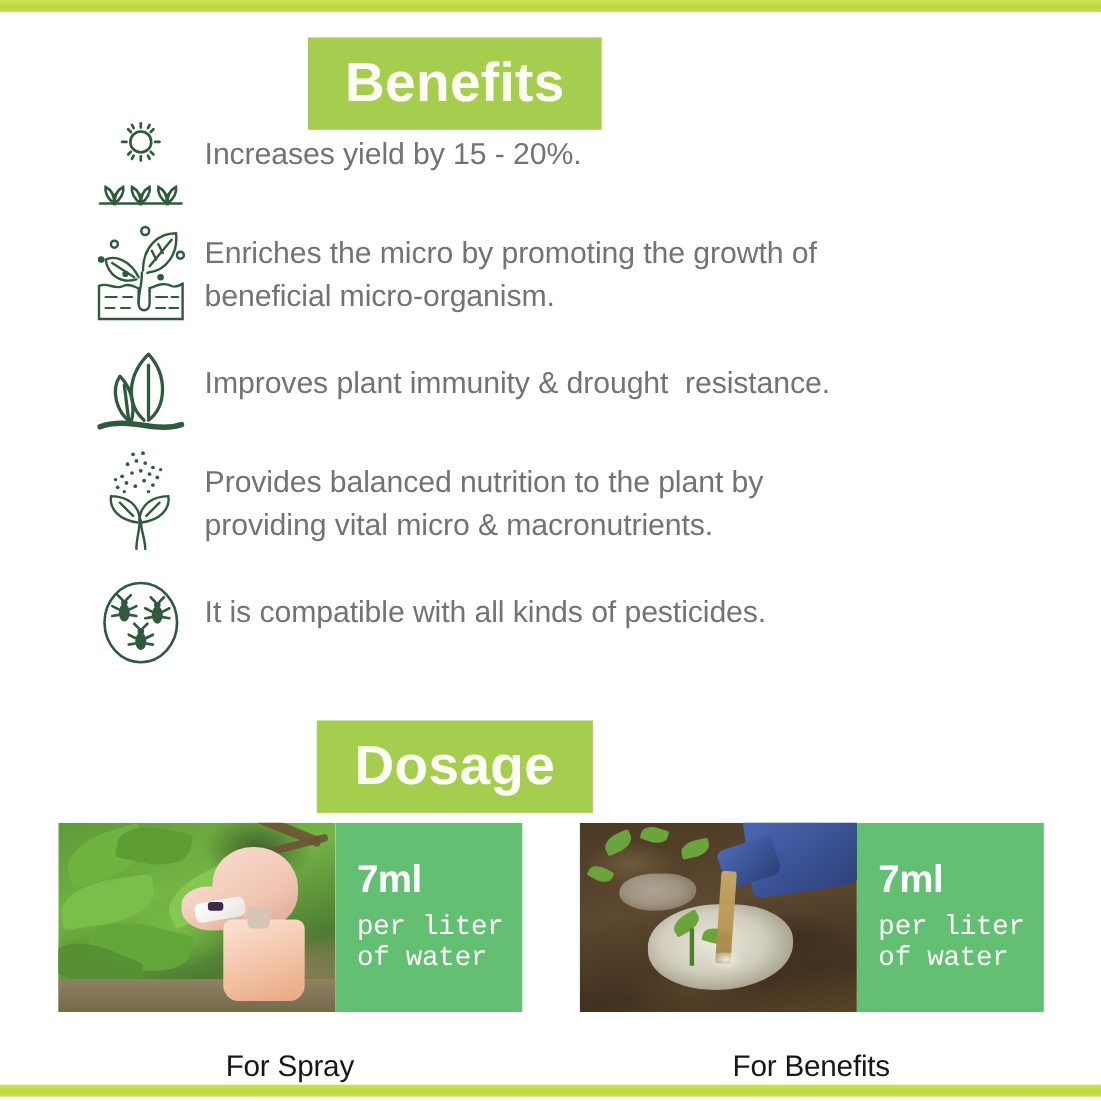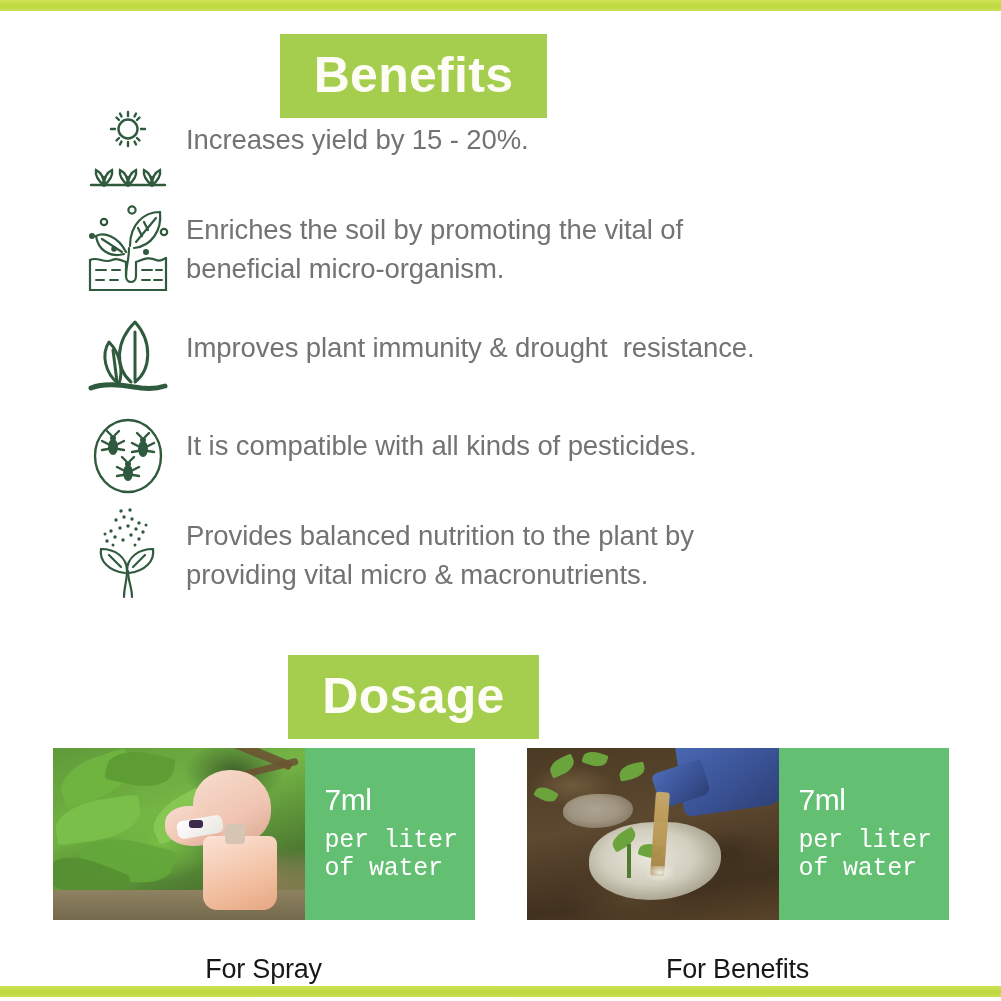--- a/index.html
+++ b/index.html
@@ -114,22 +114,22 @@
   .card-panel {
     flex: 1 1 auto;
     background: #63bf72;
     color: #ffffff;
     display: flex;
     flex-direction: column;
     justify-content: center;
     padding-left: 20px;
   }
   .panel-amount {
-    font-size: 30px;
-    font-weight: 400;
+    font-size: 35px;
+    font-weight: 700;
     line-height: 0.98;
     letter-spacing: -0.5px;
     margin-bottom: 12px;
   }
   .panel-line {
     font-size: 25px;
     line-height: 1.12;
     font-weight: 400;
     letter-spacing: -0.2px;
     font-family: Liberation Mono, monospace;
@@ -281,80 +281,38 @@
           </g>
 
           <circle cx="48" cy="8" r="3.6"></circle>
           <circle cx="20" cy="20" r="3.2"></circle>
           <circle cx="80" cy="30" r="3.2"></circle>
           <circle cx="8" cy="34" r="1.9" fill="#2f5a3d"></circle>
           <circle cx="62" cy="50" r="1.9" fill="#2f5a3d"></circle>
           <circle cx="30" cy="47" r="1.7" fill="#2f5a3d"></circle>
         </svg>
       </div>
-      <div class="benefit-text">Enriches the soil by promoting the vital of
+      <div class="benefit-text">Enriches the micro by promoting the growth of
 beneficial micro-organism.</div>
     </div>
 
     <div class="benefit-row">
       <div class="benefit-icon">
         <svg width="86" height="84" viewBox="0 0 86 84" fill="none" stroke="#2f5a3d" stroke-width="3" stroke-linecap="round" stroke-linejoin="round">
 
           <path d="M46 66 C30 52 30 26 50 6 C68 26 66 54 50 66"></path>
           <path d="M50 64 L50 16"></path>
 
           <path d="M34 68 C20 58 16 38 24 26 C36 38 38 56 34 68"></path>
           <path d="M32 66 L28 34"></path>
 
           <path d="M6 72 C22 66 40 70 56 72 C66 73 74 72 80 70" stroke-width="5"></path>
         </svg>
       </div>
       <div class="benefit-text">Improves plant immunity &amp; drought  resistance.</div>
-    </div>
-
-    <div class="benefit-row">
-      <div class="benefit-icon">
-        <svg width="84" height="84" viewBox="0 0 84 84" fill="none" stroke="#2f5a3d" stroke-width="2.4" stroke-linecap="round">
-          <ellipse cx="42" cy="42" rx="33" ry="36"></ellipse>
-
-          <g transform="translate(27,30)">
-            <ellipse cx="0" cy="3" rx="5" ry="8" fill="#2f5a3d" stroke="none"></ellipse>
-            <circle cx="0" cy="-6" r="3" fill="#2f5a3d" stroke="none"></circle>
-            <line x1="-2" y1="-9" x2="-6" y2="-13"></line>
-              <line x1="2" y1="-9" x2="6" y2="-13"></line>
-            <line x1="-5" y1="0" x2="-11" y2="-3"></line>
-              <line x1="5" y1="0" x2="11" y2="-3"></line>
-            <line x1="-5" y1="5" x2="-11" y2="6"></line>
-              <line x1="5" y1="5" x2="11" y2="6"></line>
-          </g>
-
-          <g transform="translate(57,32)">
-            <ellipse cx="0" cy="3" rx="5" ry="8" fill="#2f5a3d" stroke="none"></ellipse>
-            <circle cx="0" cy="-6" r="3" fill="#2f5a3d" stroke="none"></circle>
-            <line x1="-2" y1="-9" x2="-6" y2="-13"></line>
-              <line x1="2" y1="-9" x2="6" y2="-13"></line>
-            <line x1="-5" y1="0" x2="-11" y2="-3"></line>
-              <line x1="5" y1="0" x2="11" y2="-3"></line>
-            <line x1="-5" y1="5" x2="-11" y2="6"></line>
-              <line x1="5" y1="5" x2="11" y2="6"></line>
-          </g>
-
-          <g transform="translate(42,56)">
-            <ellipse cx="0" cy="3" rx="5" ry="8" fill="#2f5a3d" stroke="none"></ellipse>
-            <circle cx="0" cy="-6" r="3" fill="#2f5a3d" stroke="none"></circle>
-            <line x1="-2" y1="-9" x2="-6" y2="-13"></line>
-              <line x1="2" y1="-9" x2="6" y2="-13"></line>
-            <line x1="-5" y1="0" x2="-11" y2="-3"></line>
-              <line x1="5" y1="0" x2="11" y2="-3"></line>
-            <line x1="-5" y1="5" x2="-11" y2="6"></line>
-              <line x1="5" y1="5" x2="11" y2="6"></line>
-          </g>
-        </svg>
-      </div>
-      <div class="benefit-text">It is compatible with all kinds of pesticides.</div>
     </div>
 
     <div class="benefit-row tall">
       <div class="benefit-icon">
         <svg width="82" height="94" viewBox="0 0 82 94" fill="none" stroke="#2f5a3d" stroke-width="2.2" stroke-linecap="round">
 
           <path d="M40 64 C40 50 28 42 14 42 C12 54 22 64 38 66"></path>
           <path d="M40 64 C40 50 52 42 66 42 C68 54 58 64 42 66"></path>
           <path d="M22 48 L34 60"></path>
             <path d="M58 48 L46 60"></path>
@@ -381,20 +339,62 @@
               <circle cx="43" cy="3" r="1.7"></circle>
             <circle cx="18" cy="27" r="1.5"></circle>
               <circle cx="59" cy="18" r="1.5"></circle>
             <circle cx="26" cy="38" r="1.5"></circle>
               <circle cx="48" cy="38" r="1.5"></circle>
           </g>
         </svg>
       </div>
       <div class="benefit-text">Provides balanced nutrition to the plant by
 providing vital micro &amp; macronutrients.</div>
+    </div>
+
+    <div class="benefit-row">
+      <div class="benefit-icon">
+        <svg width="84" height="84" viewBox="0 0 84 84" fill="none" stroke="#2f5a3d" stroke-width="2.4" stroke-linecap="round">
+          <ellipse cx="42" cy="42" rx="33" ry="36"></ellipse>
+
+          <g transform="translate(27,30)">
+            <ellipse cx="0" cy="3" rx="5" ry="8" fill="#2f5a3d" stroke="none"></ellipse>
+            <circle cx="0" cy="-6" r="3" fill="#2f5a3d" stroke="none"></circle>
+            <line x1="-2" y1="-9" x2="-6" y2="-13"></line>
+              <line x1="2" y1="-9" x2="6" y2="-13"></line>
+            <line x1="-5" y1="0" x2="-11" y2="-3"></line>
+              <line x1="5" y1="0" x2="11" y2="-3"></line>
+            <line x1="-5" y1="5" x2="-11" y2="6"></line>
+              <line x1="5" y1="5" x2="11" y2="6"></line>
+          </g>
+
+          <g transform="translate(57,32)">
+            <ellipse cx="0" cy="3" rx="5" ry="8" fill="#2f5a3d" stroke="none"></ellipse>
+            <circle cx="0" cy="-6" r="3" fill="#2f5a3d" stroke="none"></circle>
+            <line x1="-2" y1="-9" x2="-6" y2="-13"></line>
+              <line x1="2" y1="-9" x2="6" y2="-13"></line>
+            <line x1="-5" y1="0" x2="-11" y2="-3"></line>
+              <line x1="5" y1="0" x2="11" y2="-3"></line>
+            <line x1="-5" y1="5" x2="-11" y2="6"></line>
+              <line x1="5" y1="5" x2="11" y2="6"></line>
+          </g>
+
+          <g transform="translate(42,56)">
+            <ellipse cx="0" cy="3" rx="5" ry="8" fill="#2f5a3d" stroke="none"></ellipse>
+            <circle cx="0" cy="-6" r="3" fill="#2f5a3d" stroke="none"></circle>
+            <line x1="-2" y1="-9" x2="-6" y2="-13"></line>
+              <line x1="2" y1="-9" x2="6" y2="-13"></line>
+            <line x1="-5" y1="0" x2="-11" y2="-3"></line>
+              <line x1="5" y1="0" x2="11" y2="-3"></line>
+            <line x1="-5" y1="5" x2="-11" y2="6"></line>
+              <line x1="5" y1="5" x2="11" y2="6"></line>
+          </g>
+        </svg>
+      </div>
+      <div class="benefit-text">It is compatible with all kinds of pesticides.</div>
     </div>
 
   </div>
 
   <div class="banner-wrap" style="top:655px;text-decoration:underline;">
     <div class="banner">Dosage</div>
   </div>
 
   <div class="dosage-area">
     <div class="cards">

